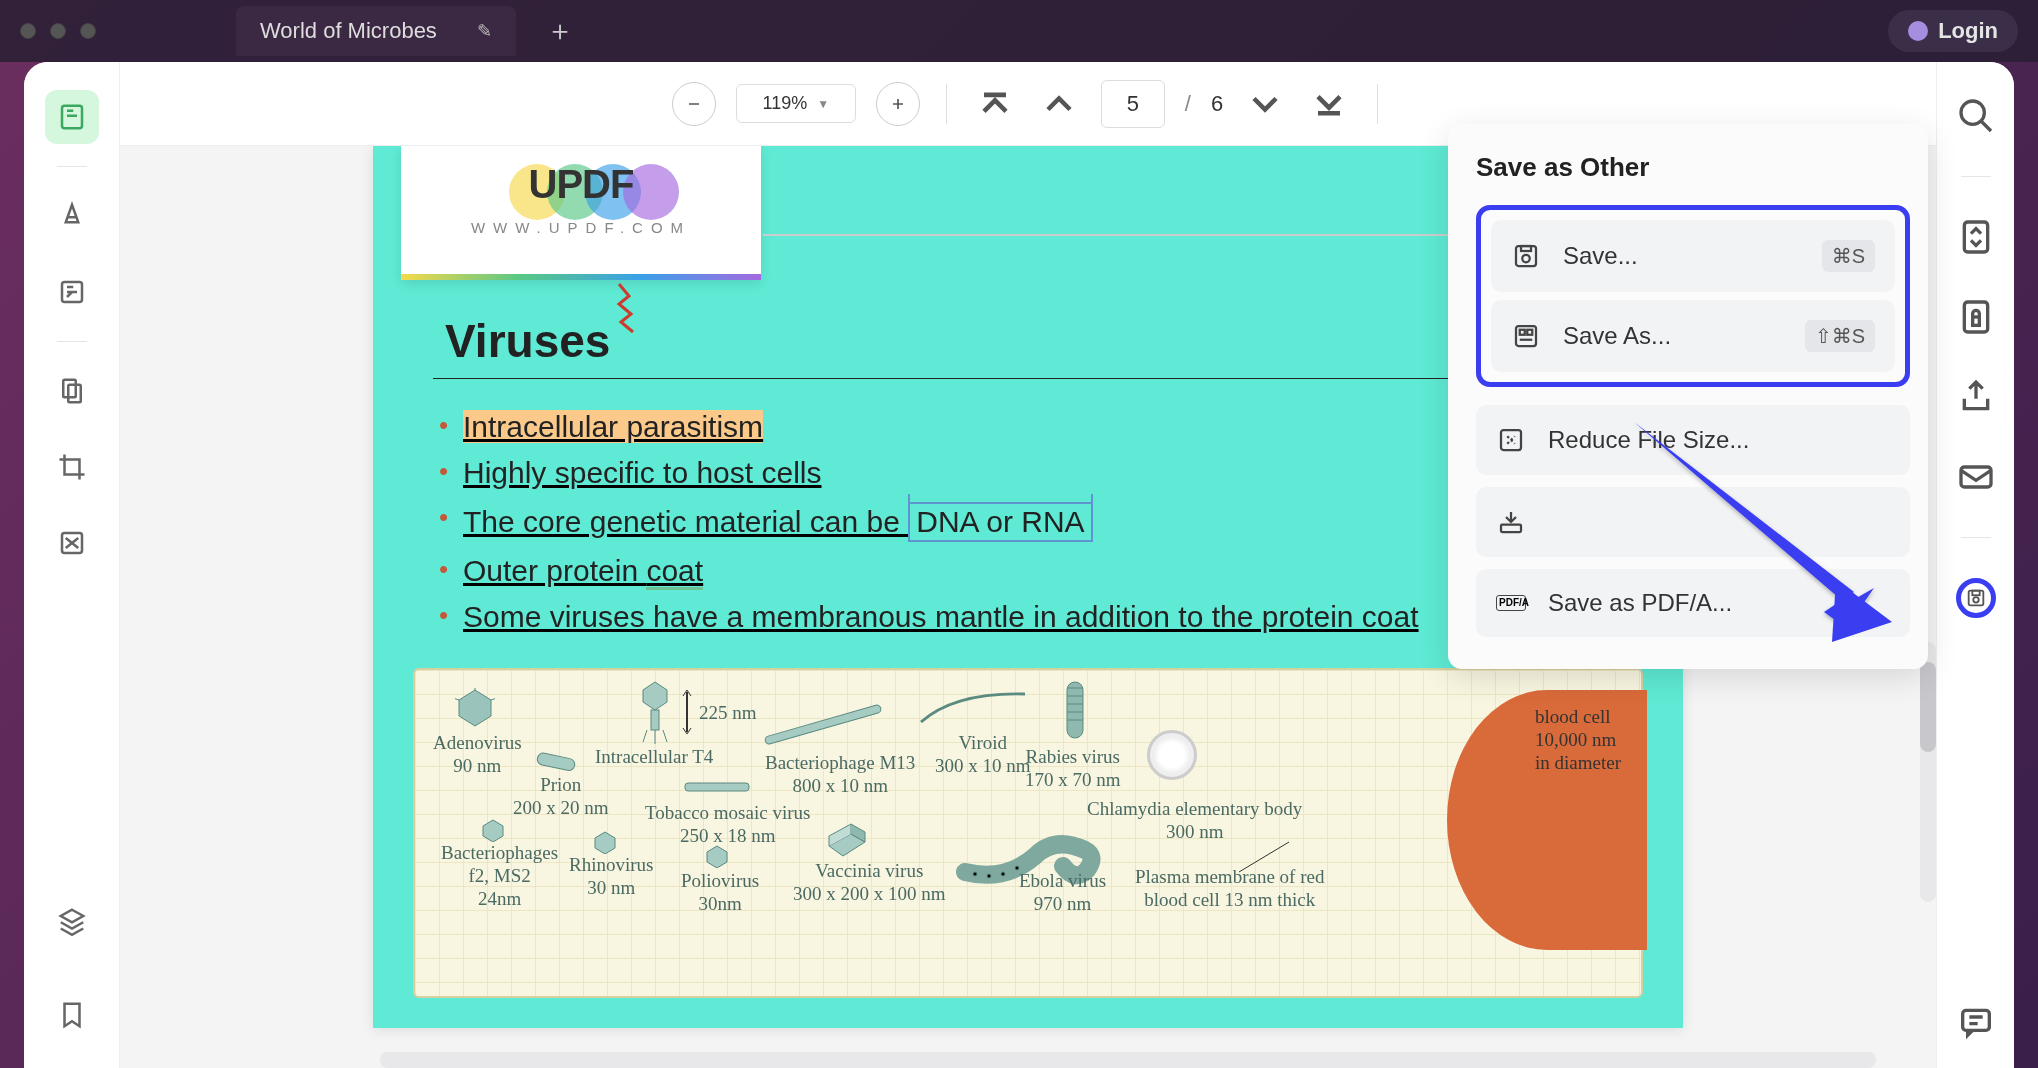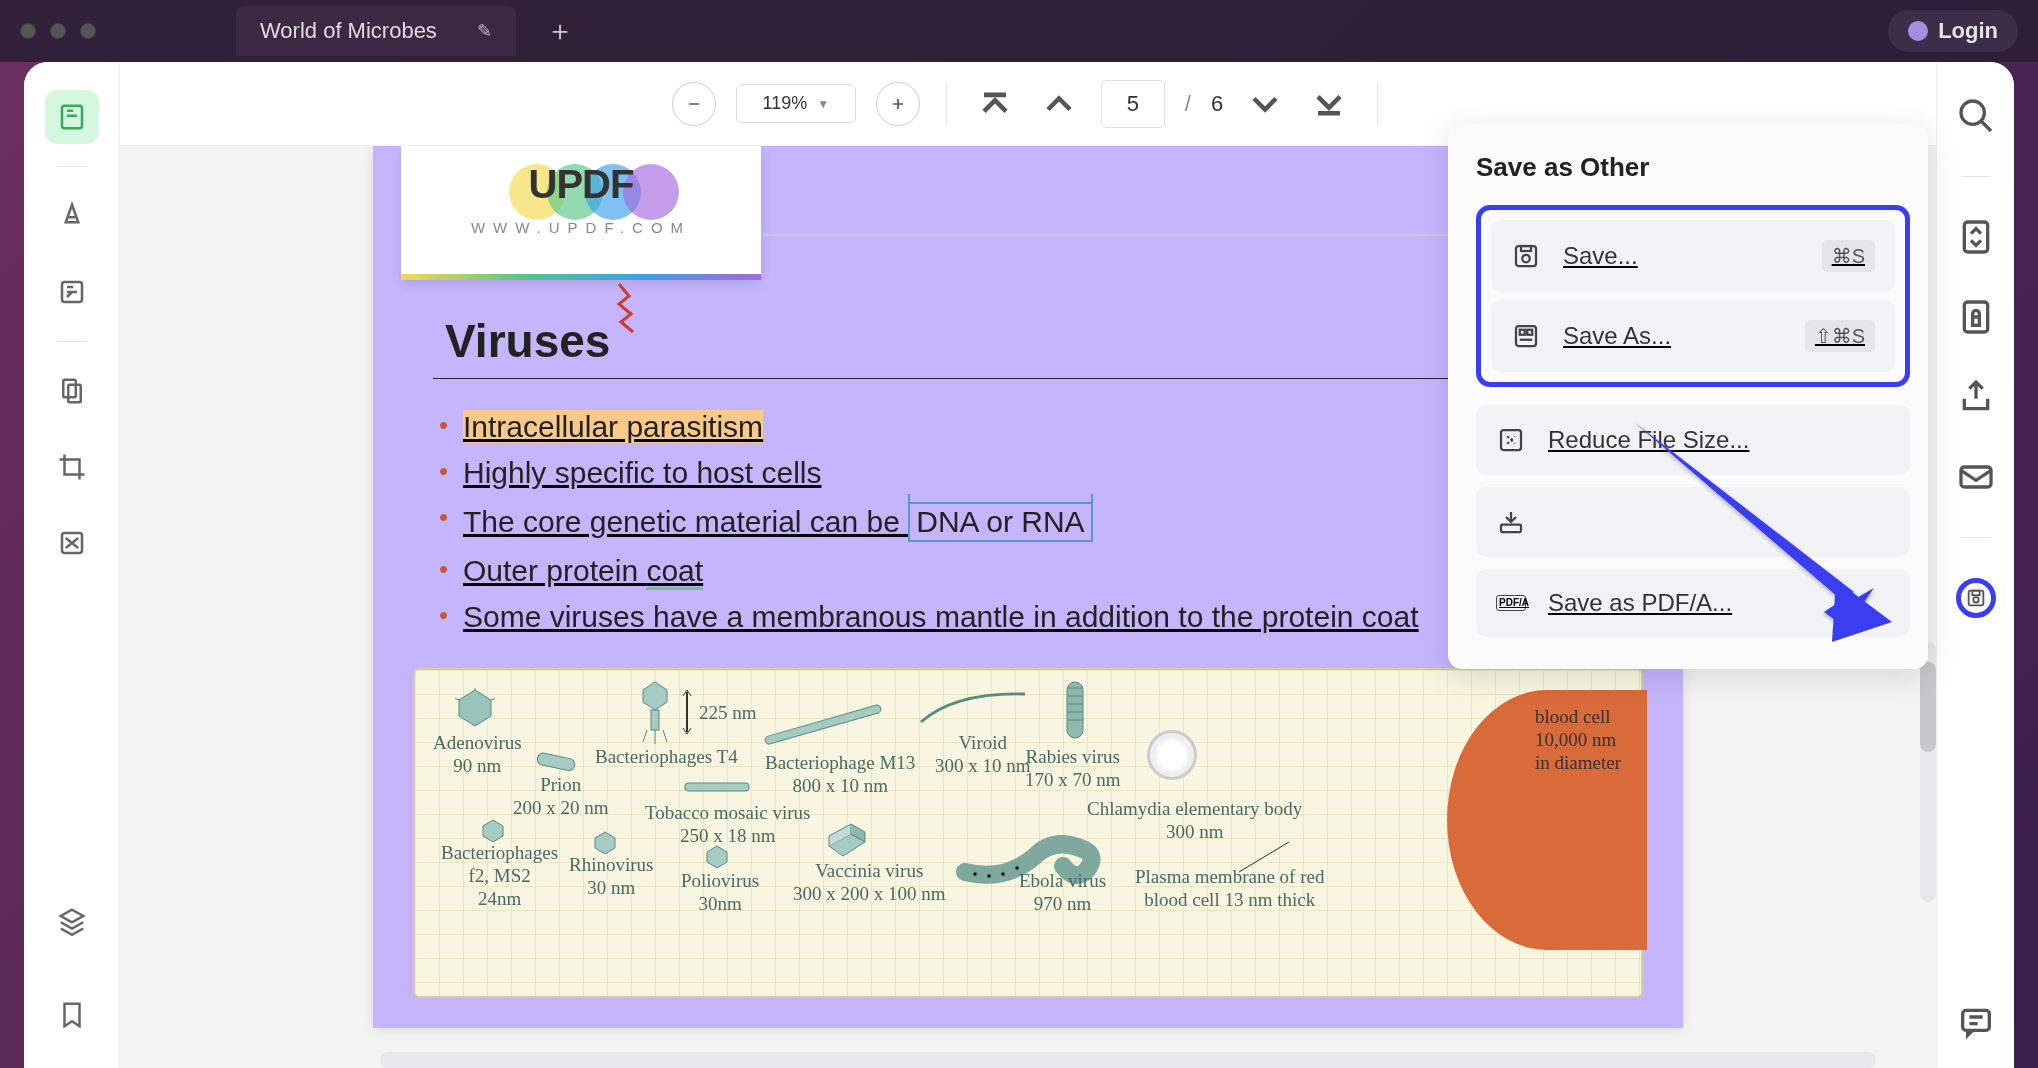--- a/index.html
+++ b/index.html
@@ -35,21 +35,21 @@
 .zoom-box { display: flex; align-items: center; gap: 10px; border: 1px solid #ddd; border-radius: 6px; padding: 8px 16px; min-width: 120px; justify-content: center; cursor: pointer; }
 .zoom-val { font-size: 18px; color: #333; }
 .tool-sep { width: 1px; height: 40px; background: #e0e0e0; margin: 0 6px; }
 .page-field { width: 64px; height: 48px; border: 1px solid #ddd; border-radius: 6px; display: flex; align-items: center; justify-content: center; font-size: 22px; color: #333; }
 .page-slash { font-size: 22px; color: #888; }
 .page-total { font-size: 22px; color: #333; }
 .nav-btn { width: 44px; height: 44px; display: flex; align-items: center; justify-content: center; cursor: pointer; color: #555; }
 
 .page-area { flex: 1; overflow: hidden; position: relative; background: #f4f4f5; }
 .page-scroll { position: absolute; inset: 0; overflow: auto; display: flex; justify-content: center; }
-.page { width: 1310px; min-height: 880px; background: #c4b5fd; box-shadow: 0 2px 12px rgba(0,0,0,0.1); margin-top: 0; margin-bottom: 40px; position: relative; }
+.page { width: 1310px; min-height: 880px; background: #5eead4; box-shadow: 0 2px 12px rgba(0,0,0,0.1); margin-top: 0; margin-bottom: 40px; position: relative; }
 
 .brand-bar { position: absolute; top: 0; left: 28px; width: 360px; height: 134px; background: #fff; box-shadow: 0 4px 12px rgba(0,0,0,0.1); border-radius: 0 0 6px 6px; text-align: center; padding-top: 16px; }
 .brand-bar .logo { font-size: 40px; font-weight: 900; letter-spacing: -1px; }
 .brand-bar .logo .u { color: #333; }
 .brand-bar .logo-bg { position: absolute; top: 18px; left: 108px; display: flex; }
 .brand-bar .logo-bg span { width: 56px; height: 56px; border-radius: 50%; opacity: 0.65; }
 .brand-bar .site { font-size: 15px; letter-spacing: 8px; color: #888; margin-top: 12px; }
 .brand-bar .underline { position: absolute; bottom: 0; left: 0; right: 0; height: 6px; background: linear-gradient(90deg,#f7d94c,#57c785,#3aa0e8,#a46ae0); }
 
 .page .rule { position: absolute; top: 88px; left: 390px; right: 40px; height: 2px; background: #ccc; }
@@ -74,21 +74,21 @@
 .dot-sphere { width: 50px; height: 50px; border: 3px solid #ccc; border-radius: 50%; background: radial-gradient(circle,#fff 40%,#eee 60%); }
 
 .right-rail { width: 78px; background: #fff; border-left: 1px solid #eee; display: flex; flex-direction: column; align-items: center; padding-top: 34px; gap: 40px; }
 .right-rail .rbtn { width: 40px; height: 40px; display:flex; align-items:center; justify-content:center; cursor:pointer; color:#555; }
 .right-rail .rbtn.save-active { border: 5px solid #3a3ef0; border-radius: 50%; padding: 4px; }
 .right-rail .rsep { width: 30px; height: 1px; background: #e5e5e5; }
 .rr-spacer { flex:1; }
 
 .save-panel { position: absolute; top: 62px; right: 86px; width: 480px; background: #fbfbfc; border-radius: 14px; box-shadow: 0 8px 32px rgba(0,0,0,0.12); padding: 28px 18px 20px 28px; z-index: 30; }
 .save-panel h2 { font-size: 26px; font-weight: 600; color: #222; margin-bottom: 22px; }
-.save-item { display: flex; align-items: center; gap: 22px; background: #f2f3f5; border-radius: 10px; padding: 20px 20px; margin-bottom: 12px; cursor: pointer; text-decoration: underline; }
+.save-item { display: flex; align-items: center; gap: 22px; background: #f2f3f5; border-radius: 10px; padding: 20px 20px; margin-bottom: 12px; cursor: pointer; }
 .save-item svg { width: 30px; height: 30px; flex-shrink: 0; color: #444; }
 .save-item .label { font-size: 24px; color: #333; flex: 1; }
 .save-item .kbd { background: #e4e6ea; border-radius: 6px; padding: 4px 10px; font-size: 20px; color: #555; }
 .highlight-group { border: 5px solid #3a3ef0; border-radius: 14px; padding: 10px; margin-bottom: 18px; }
 .highlight-group .save-item { margin-bottom: 8px; }
 .highlight-group .save-item:last-child { margin-bottom: 0; }
 
 .arrow { position: absolute; top: 350px; right: 120px; z-index: 35; pointer-events:none; }
 
 .bottom-scroll { position:absolute; left:260px; right:60px; bottom:0; height:16px; background:#e8e8ea; border-radius:8px; }
@@ -255,21 +255,21 @@
                   <line x1="4" y1="12" x2="-2" y2="10"></line>
                 </g>
               </svg>
             <div class="dlabel" style="left:18px;top:62px;white-space:pre">Adenovirus
 90 nm</div>
             <svg style="position:absolute;left:220px;top:10px" width="40" height="64">
                 <polygon points="20,2 32,10 32,22 20,30 8,22 8,10" fill="#a6cbc2" stroke="#5a8a80"></polygon>
                 <rect x="16" y="30" width="8" height="20" fill="#a6cbc2" stroke="#5a8a80"></rect>
                 <path d="M12 50 L8 62 M20 50 L20 64 M28 50 L32 62" stroke="#5a8a80" fill="none"></path>
               </svg>
-            <div class="dlabel" style="left:180px;top:76px">Bacteriophages T4</div>
+            <div class="dlabel" style="left:180px;top:76px">Intracellular T4</div>
             <svg style="position:absolute;left:264px;top:18px" width="16" height="48">
                 <line x1="8" y1="4" x2="8" y2="44" stroke="#333" stroke-width="2"></line>
                 <path d="M4 8 L8 2 L12 8 M4 40 L8 46 L12 40" stroke="#333" fill="none"></path>
               </svg>
             <div class="dlabel" style="left:284px;top:32px">225 nm</div>
             <svg style="position:absolute;left:340px;top:20px" width="140" height="60">
                 <rect x="8" y="30" width="120" height="8" rx="4" fill="#a6cbc2" stroke="#5a8a80" transform="rotate(-16 70 34)"></rect>
               </svg>
             <div class="dlabel" style="left:350px;top:82px;white-space:pre">Bacteriophage M13
 800 x 10 nm</div>

